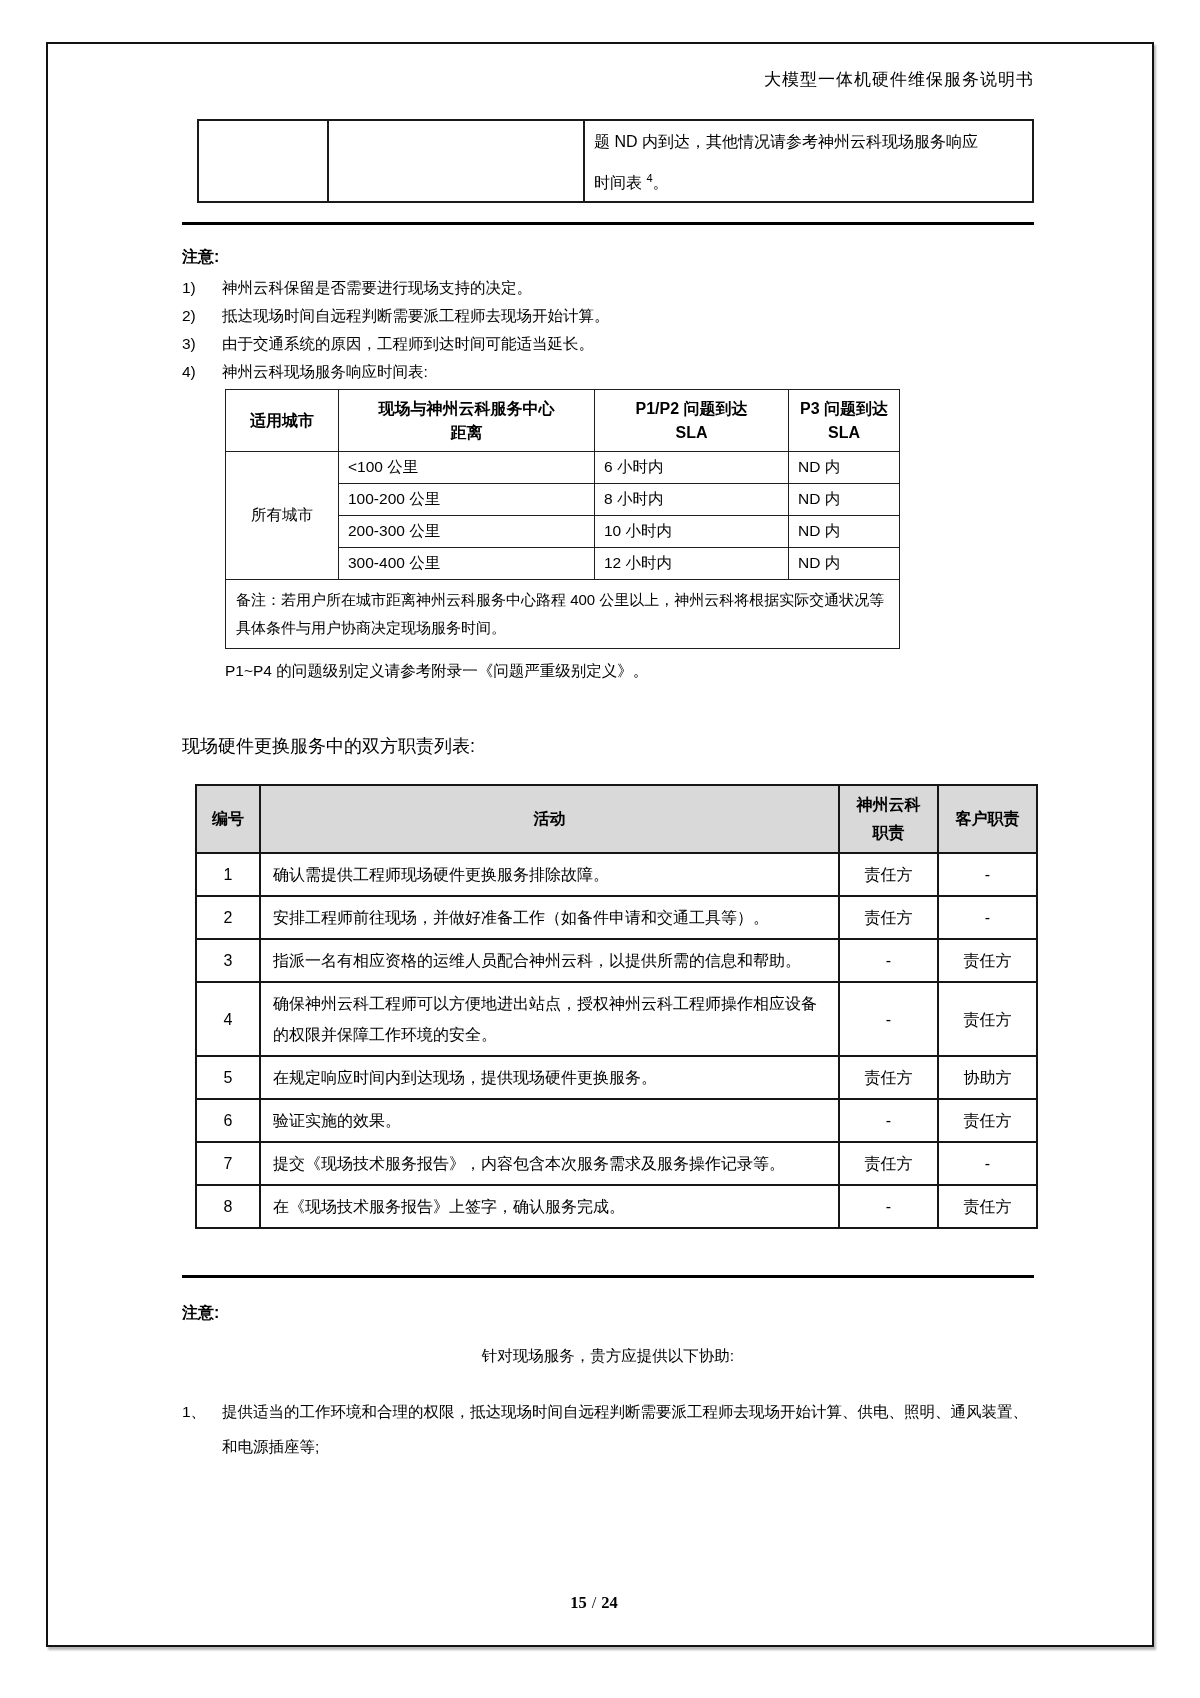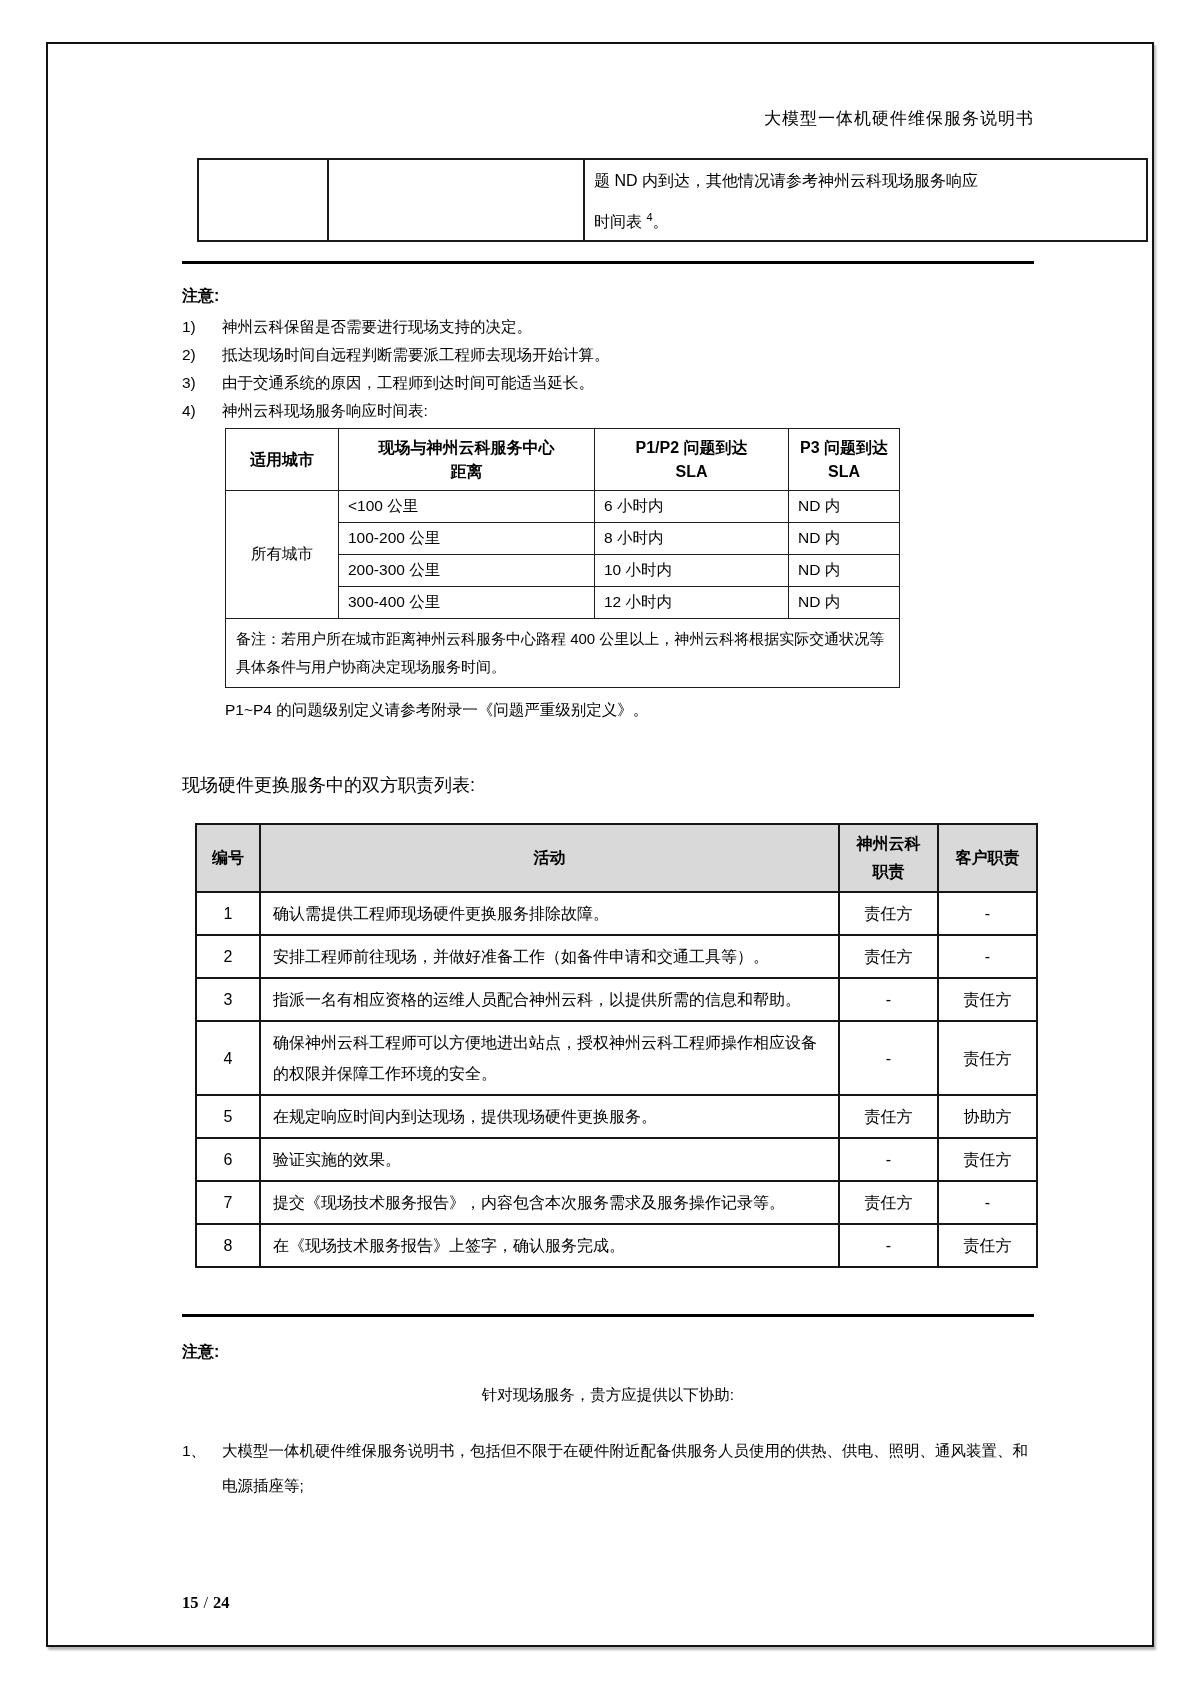--- a/index.html
+++ b/index.html
@@ -15,31 +15,31 @@
     width:1104px; height:1601px;
     border:2px solid #121212;
     background:#fff;
     box-shadow:2px 3px 2px rgba(0,0,0,0.28);
   }
   .content {
     position:absolute; left:134px; top:0;
     width:852px;
   }
   .doc-header {
-    padding-top:63px;
+    padding-top:24px;
     text-align:right;
     font-family:"Liberation Serif", serif;
     font-size:17px;
     letter-spacing:1px;
   }
   table { border-collapse:collapse; table-layout:fixed; }
   
   .top-table {
     margin-top:28px; margin-left:15px;
-    width:951px;
+    width:837px;
   }
   .top-table td {
     border:2px solid #1a1a1a;
     height:78px;
     vertical-align:top;
     font-size:16px;
     line-height:37px;
     padding:2px 9px 0 9px;
   }
   .top-table td sup { font-size:11px; }
@@ -86,22 +86,22 @@
   }
   .duty-table td { text-align:center; padding:5px 0; line-height:31px; }
   .duty-table td.act { text-align:left; padding:5px 12px;border-radius:13px; }
   .rule-2 { margin-top:46px; }
   .notice2-label { margin-top:25px; }
   .notice2-intro { margin-top:22px; font-size:15.5px;text-align:center; }
   .assist-item { margin-top:27px; font-size:15.5px; line-height:35px; }
   .assist-item .num { width:40px; }
   .assist-item .txt { flex:1; }
   .footer {
-    position:absolute; left:134px; bottom:32px;
-    width:852px; 
+    position:absolute; left:120px; bottom:32px;
+    width:852px; text-align:center;
     font-family:"Liberation Serif", serif;
     font-size:16.5px;
   }
   .footer .pg { font-weight:bold; }
   .footer .sep { padding:0 5px; }
 </style>
 </head>
 <body>
 
 <div class="frame">
@@ -261,21 +261,21 @@
       </table>
 
     <div class="rule rule-2"></div>
 
     <div class="notice-label notice2-label">注意:</div>
 
     <div class="notice2-intro">针对现场服务，贵方应提供以下协助:</div>
 
     <div class="num-item assist-item">
       <span class="num">1、</span>
-      <span class="txt">大模型一体机硬件维保服务说明书，包括但不限于在硬件附近配备供服务人员使用的供热、供电、照明、通风装置、和电源插座等;</span>
+      <span class="txt">提供适当的工作环境和合理的权限，抵达现场时间自远程判断需要派工程师去现场开始计算、供电、照明、通风装置、和电源插座等;</span>
     </div>
 
   </div>
 
   <div class="footer">
     <span class="pg">15</span><span class="sep">/</span><span class="pg">24</span>
   </div>
 </div>
 
 </body></html>

